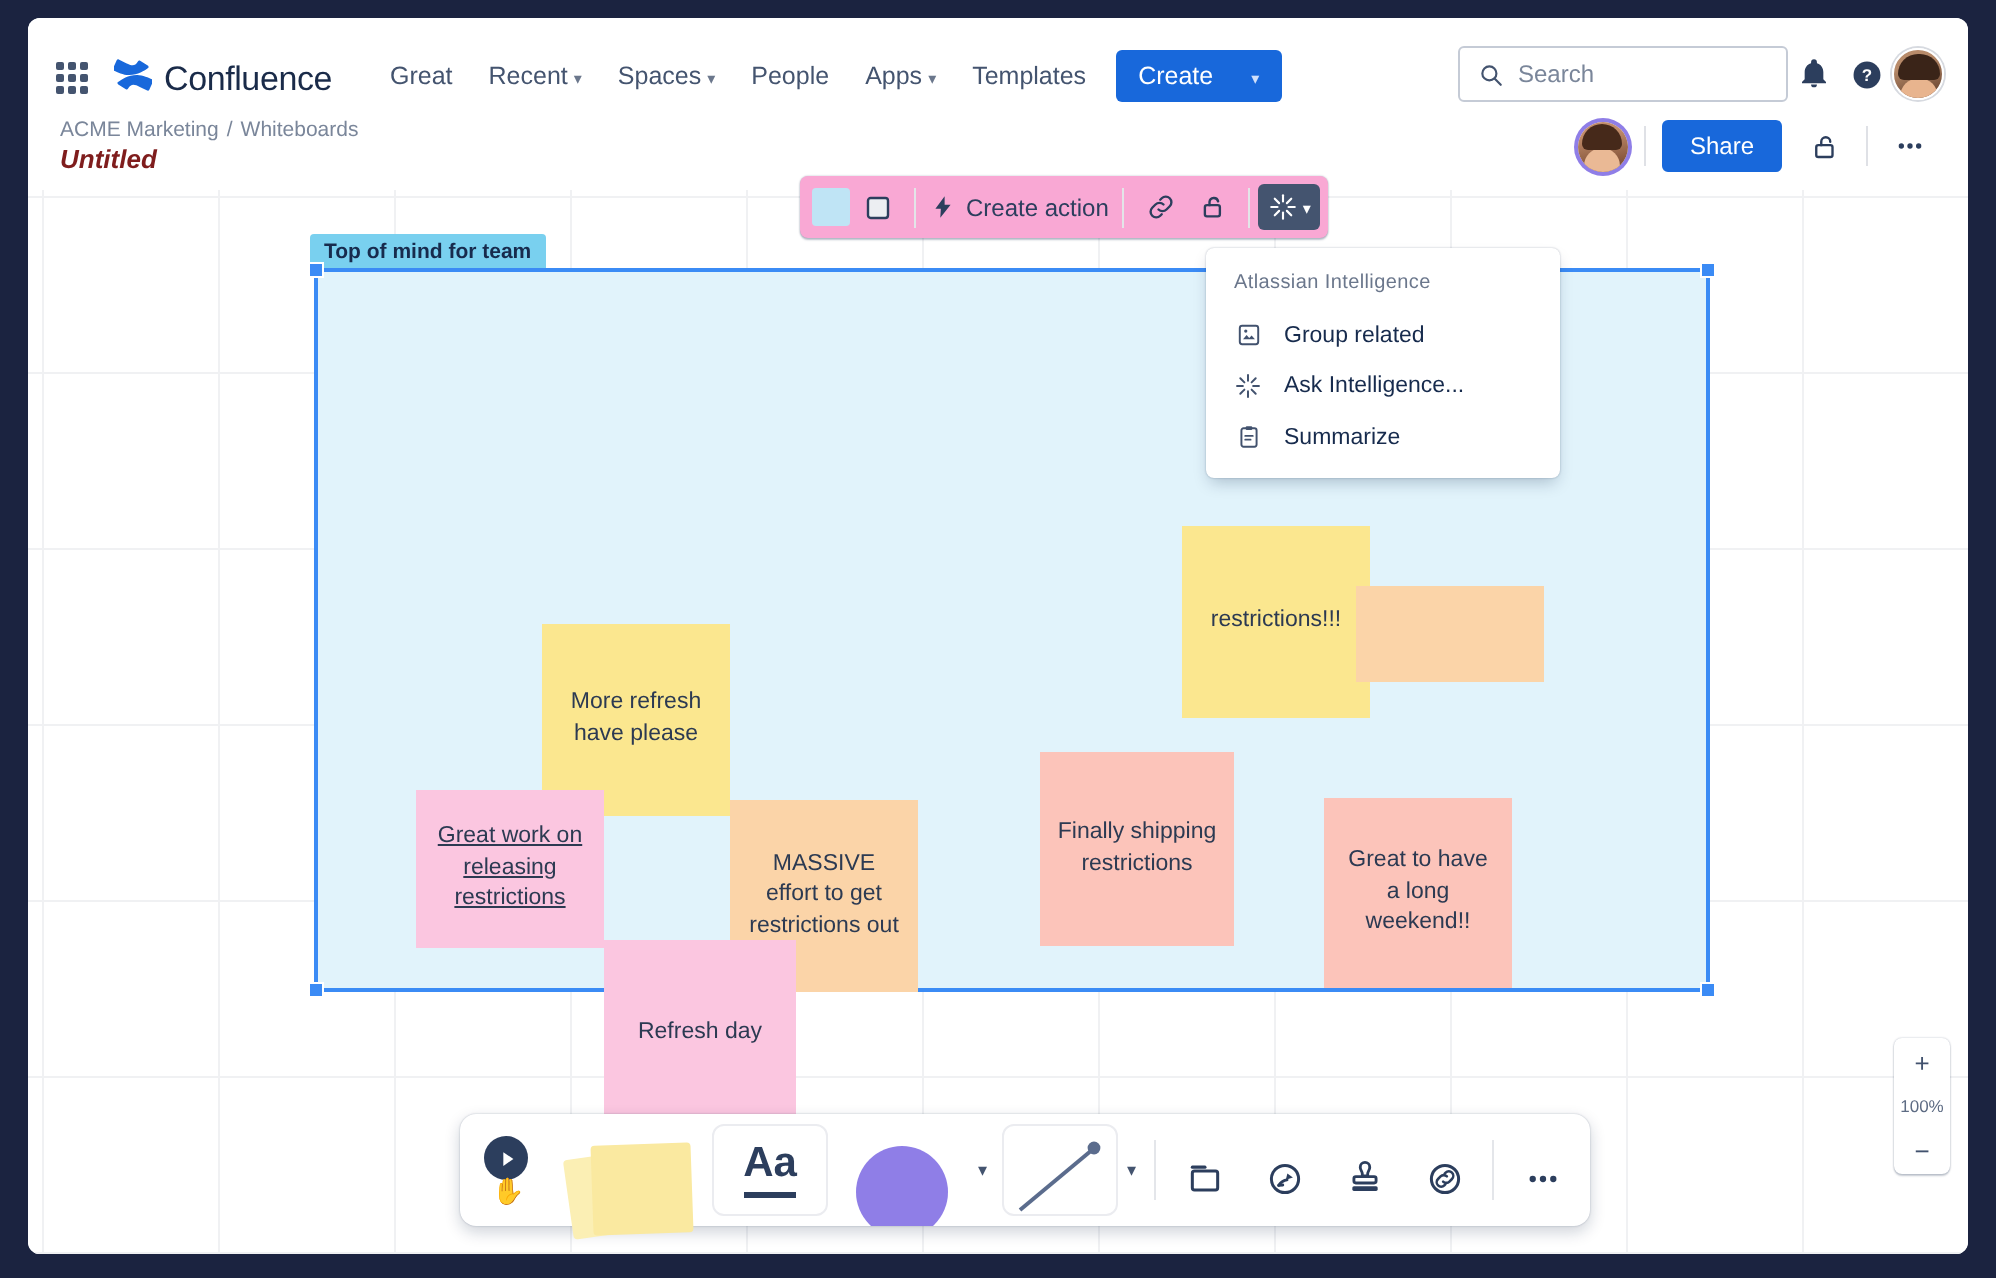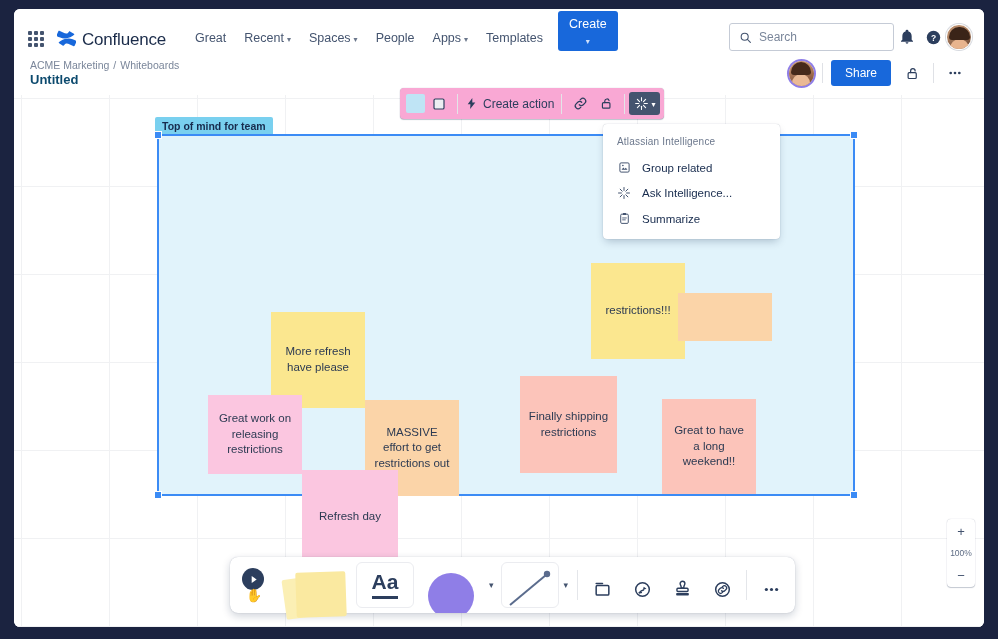--- a/index.html
+++ b/index.html
@@ -40,23 +40,22 @@
   .brand-text { font-size: 17px; color: #1a2b49; letter-spacing: -0.2px; }
   .navlink {
     font-size: 12.5px; color: #44546f; padding: 6px 9px;
     border-radius: 3px; cursor: pointer; display: flex; align-items: center; gap: 3px;
     white-space: nowrap;
   }
   .caret { font-size: 8px; color: #6b778c; transform: translateY(1px); }
   .create-btn {
     background: #1868db; color: #fff; font-size: 12.5px;
     padding: 6px 11px; border-radius: 3px; border: none;
-    display: flex; align-items: center; gap: 5px; cursor: pointer;
+    display: flex; align-items: center; gap: 19px; cursor: pointer;
     margin-left: 6px;
-    flex-direction: column;
   }
   .create-btn .caret { color: #cfe0fb; }
   .topnav-right { margin-left: auto; display: flex; align-items: center; }
   .searchbox {
     width: 165px; height: 28px; border: 1.5px solid #c5cbd6; border-radius: 3px;
     display: flex; align-items: center; gap: 7px; padding: 0 9px; cursor: text;
     background: #fff;
   }
   .searchbox span.ph { font-size: 12px; color: #7a869a; }
   .icon-btn {
@@ -84,21 +83,21 @@
   
   .pagehead {
     position: absolute; left: 0; top: 42px;
     width: 970px; height: 44px;
     background: #fff; z-index: 35;
     display: flex; align-items: center; padding: 0 16px;
   }
   .crumbs { display: flex; flex-direction: column; gap: 1px; }
   .crumb-line { font-size: 10.5px; color: #7a869a; display: flex; gap: 4px; }
   .crumb-line b { font-weight: 400; cursor: pointer; }
-  .doc-title { font-size: 13px; color: #0c4a6e; font-weight: 700; cursor: text; }
+  .doc-title { font-size: 13px; color: #7f1d1d; font-weight: 700; cursor: text; font-style: italic; }
   .pagehead-right { margin-left: auto; display: flex; align-items: center; gap: 8px; }
   .avatar-sm {
     width: 25px; height: 25px; border-radius: 50%;
     background: linear-gradient(170deg,#c08c6a 25%,#7a4a32 90%);
     position: relative; overflow: hidden;
     box-shadow: 0 0 0 2px #8f7ee7; cursor: pointer;
   }
   .avatar-sm::after {
     content:''; position:absolute; left:50%; top:55%;
     width:18px; height:18px; margin-left:-9px;
@@ -406,21 +405,21 @@
       <div class="sel-handle tl"></div>
       <div class="sel-handle tr"></div>
       <div class="sel-handle bl"></div>
       <div class="sel-handle br"></div>
     </div>
 
     <div id="notes-layer">
         <div class="note" style="left: 257px; top: 217px; width: 94px; height: 96px; background: rgb(251, 231, 143);">
           <span>More refresh have please</span>
         </div>
-        <div class="note" style="left: 194px; top: 300px; width: 94px; height: 79px; background: rgb(251, 198, 224);">
+        <div class="note" style="left: 194px; top: 300px; width: 94px; height: 79px; background: rgb(251, 198, 224); text-decoration: underline;">
           <span>Great work on releasing restrictions</span>
         </div>
         <div class="note" style="left: 351px; top: 305px; width: 94px; height: 96px; background: rgb(251, 212, 168);">
           <span>MASSIVE effort to get restrictions out</span>
         </div>
         <div class="note" style="left: 288px; top: 375px; width: 96px; height: 94px; background: rgb(251, 198, 224);">
           <span>Refresh day</span>
         </div>
         <div class="note" style="left: 506px; top: 281px; width: 97px; height: 97px; background: rgb(252, 196, 186);">
           <span>Finally shipping restrictions</span>

